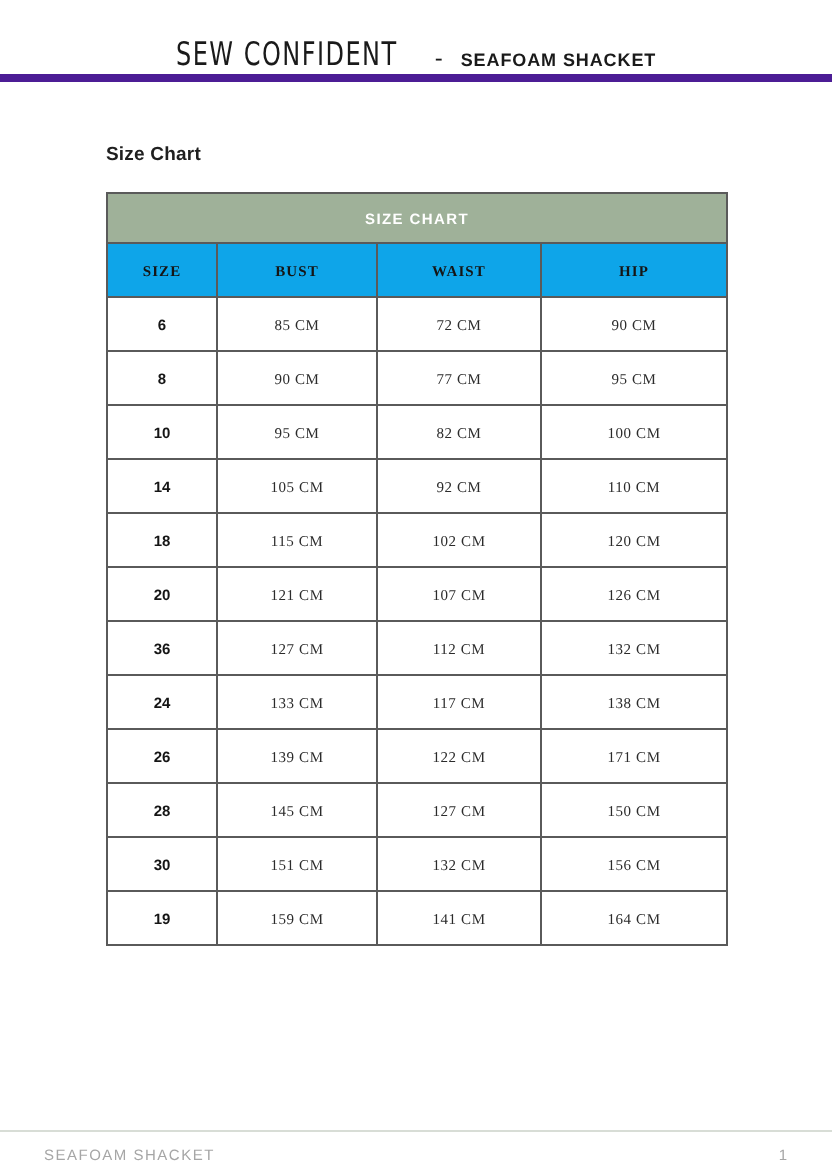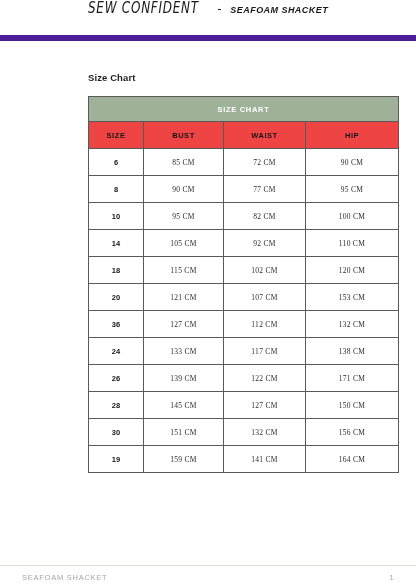--- a/index.html
+++ b/index.html
@@ -13,25 +13,24 @@
     font-family: "Liberation Sans", sans-serif;
     -webkit-font-smoothing: antialiased;
     position: relative;
     overflow: hidden;
   }
 
   
   .page-header {
     height: 41px;
     display: flex;
-    align-items: flex-start;
+    align-items: flex-end;
     justify-content: center;
-    border-bottom: 6px solid #4c1d95;
+    border-bottom: 4px solid #4c1d95;
     box-sizing: border-box;
-    font-style: italic;
   }
   .brand-line {
     display: flex;
     align-items: baseline;
     gap: 7px;
     white-space: nowrap;
   }
   .brand-name {
     font-family: "DejaVu Sans Condensed", "Liberation Sans Narrow", "Liberation Sans", sans-serif;
     font-size: 14.5px;
@@ -51,21 +50,20 @@
     font-size: 9px;
     font-weight: 700;
     letter-spacing: 0.45px;
     color: #1a1a1a;
   }
 
   
   .page-body {
     padding: 0 22px;
     box-sizing: border-box;
-    margin-left: 35px;
   }
   .section-title {
     margin: 31px 0 0 31px;
     font-size: 9.5px;
     font-weight: 700;
     color: #1f1f1f;
     letter-spacing: 0.1px;
   }
 
   
@@ -93,21 +91,22 @@
     letter-spacing: 0.7px;
     height: 24px;
     border-color: #5a5a5a;
   }
   .col-head {
     font-size: 7.5px;
     font-weight: 700;
     letter-spacing: 0.55px;
     color: #151515;
     height: 26px;
-    background: #ef4444;
+    background: #0ea5e9;
+    font-family: Liberation Serif, serif;
   }
   .cell-size {
     font-size: 7.5px;
     font-weight: 700;
     color: #151515;
     height: 26px;
   }
   .cell-val {
     font-size: 7.5px;
     font-weight: 400;
@@ -208,21 +207,21 @@
           <tr>
             <td class="cell-size">18</td>
             <td class="cell-val">115 CM</td>
             <td class="cell-val">102 CM</td>
             <td class="cell-val">120 CM</td>
           </tr>
           <tr>
             <td class="cell-size">20</td>
             <td class="cell-val">121 CM</td>
             <td class="cell-val">107 CM</td>
-            <td class="cell-val">153 CM</td>
+            <td class="cell-val">126 CM</td>
           </tr>
           <tr>
             <td class="cell-size">36</td>
             <td class="cell-val">127 CM</td>
             <td class="cell-val">112 CM</td>
             <td class="cell-val">132 CM</td>
           </tr>
           <tr>
             <td class="cell-size">24</td>
             <td class="cell-val">133 CM</td>

